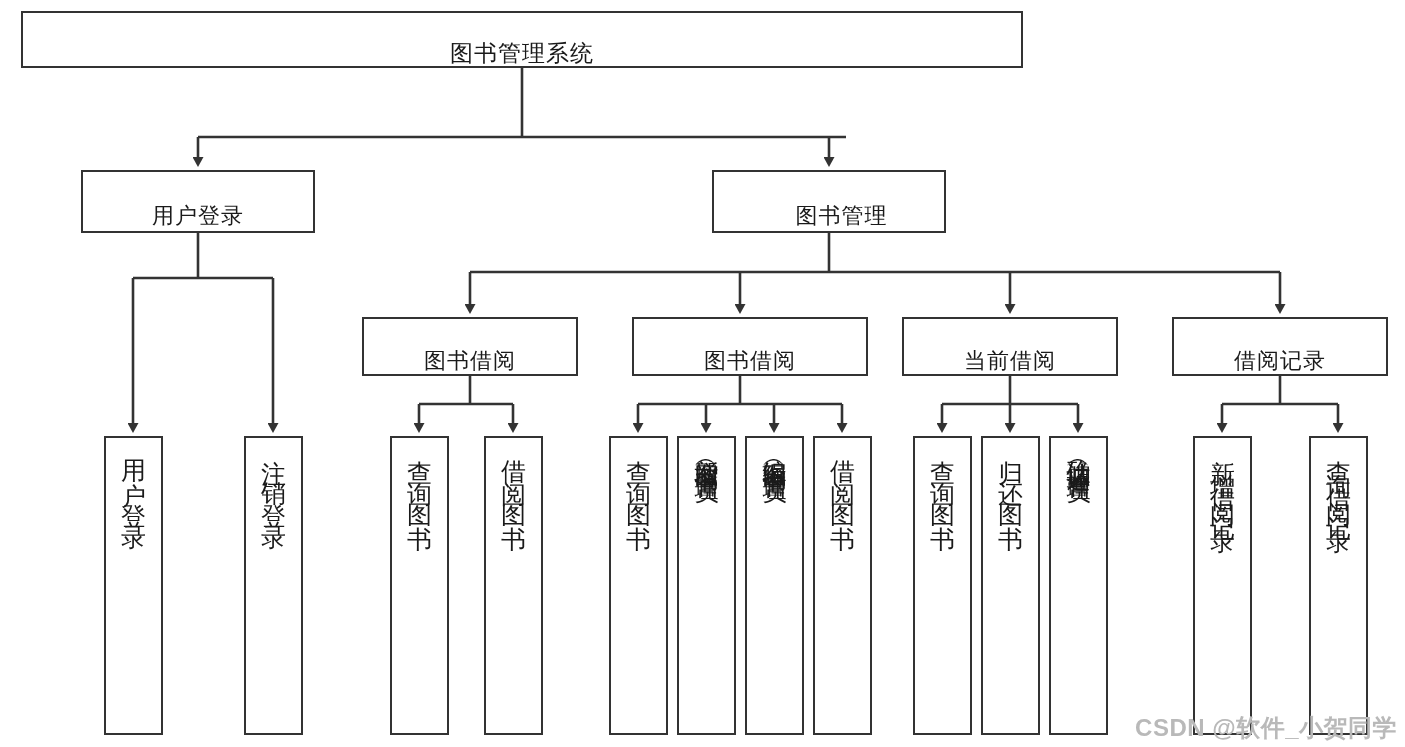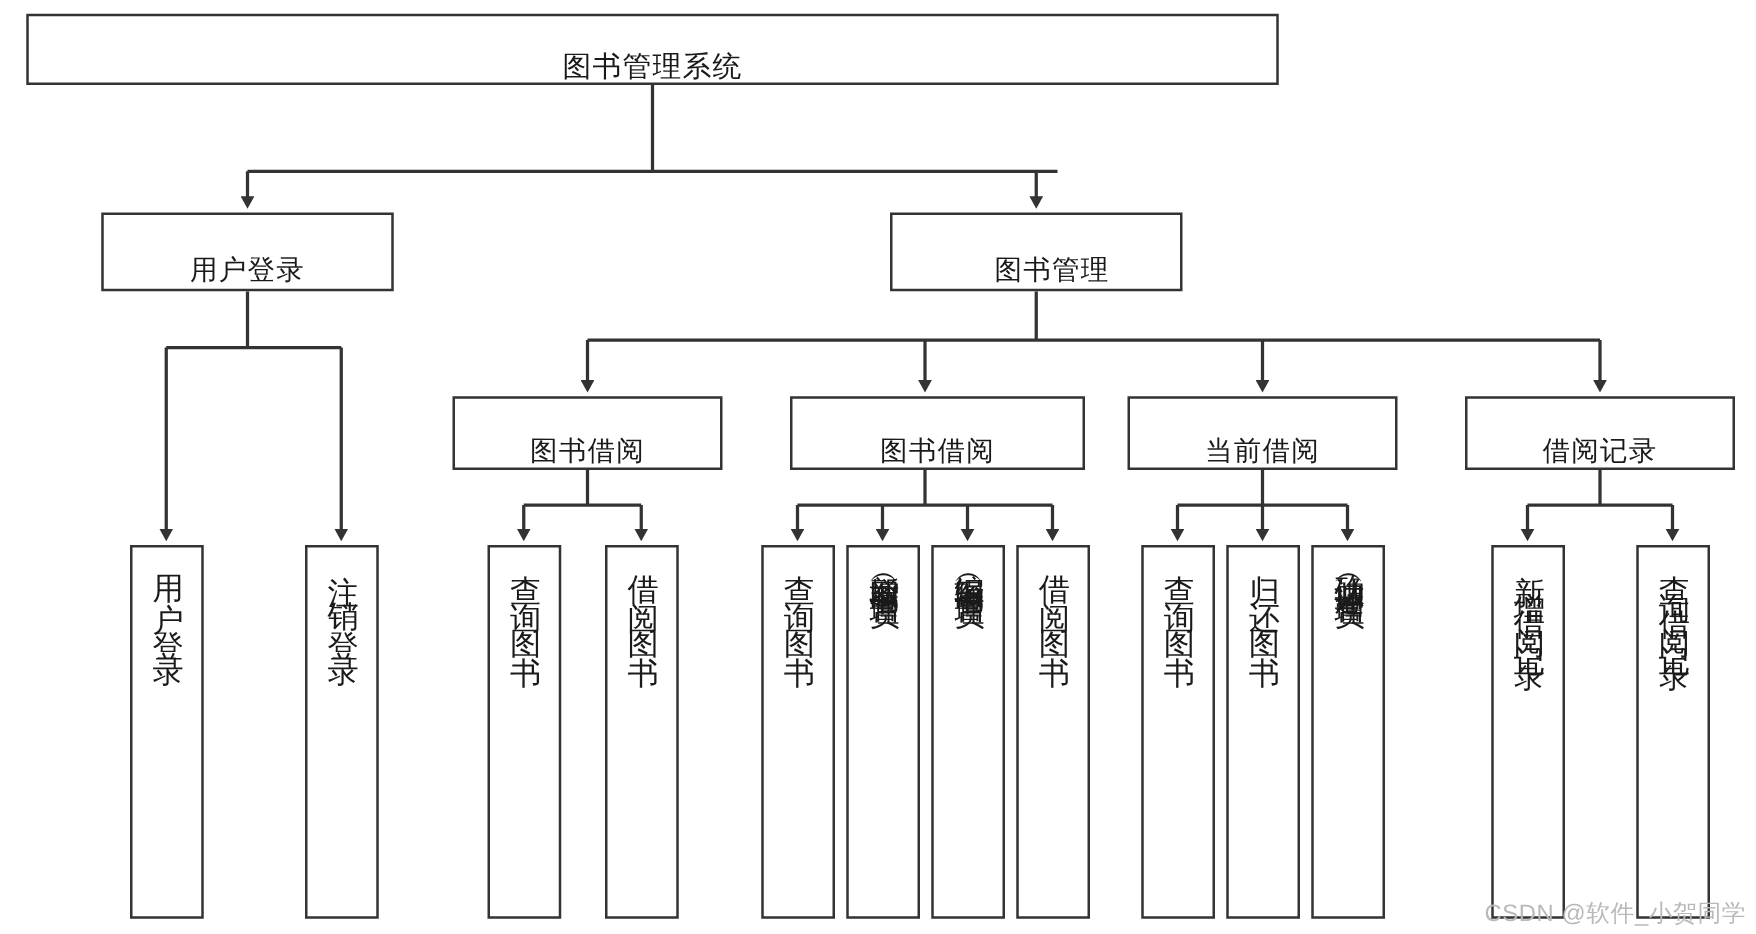--- a/index.html
+++ b/index.html
@@ -46,26 +46,27 @@
     white-space:nowrap;
     margin:0 auto;
   }
   .v-node.tight .lbl{letter-spacing:3px;font-size:24px;}
   .v-node.mid .lbl{letter-spacing:14px;}
   .v-node.short .lbl{letter-spacing:22px;}
 
   .watermark{
     position:absolute;
     right:8px;bottom:3px;
-    font-size:19px;
+    font-size:24px;
     color:#b9b9b9;
     letter-spacing:0.5px;
     z-index:5;
     white-space:nowrap;
     font-family:"Liberation Sans","DejaVu Sans",sans-serif;
+    font-weight:bold;
   }
 </style>
 </head>
 <body>
 
 <div id="canvas">
 
   <svg id="wires" viewBox="0 0 1405 747" xmlns="http://www.w3.org/2000/svg">
     <defs>
       <marker id="arrow" markerWidth="10" markerHeight="11" refX="1" refY="5.5" orient="auto" markerUnits="userSpaceOnUse">

